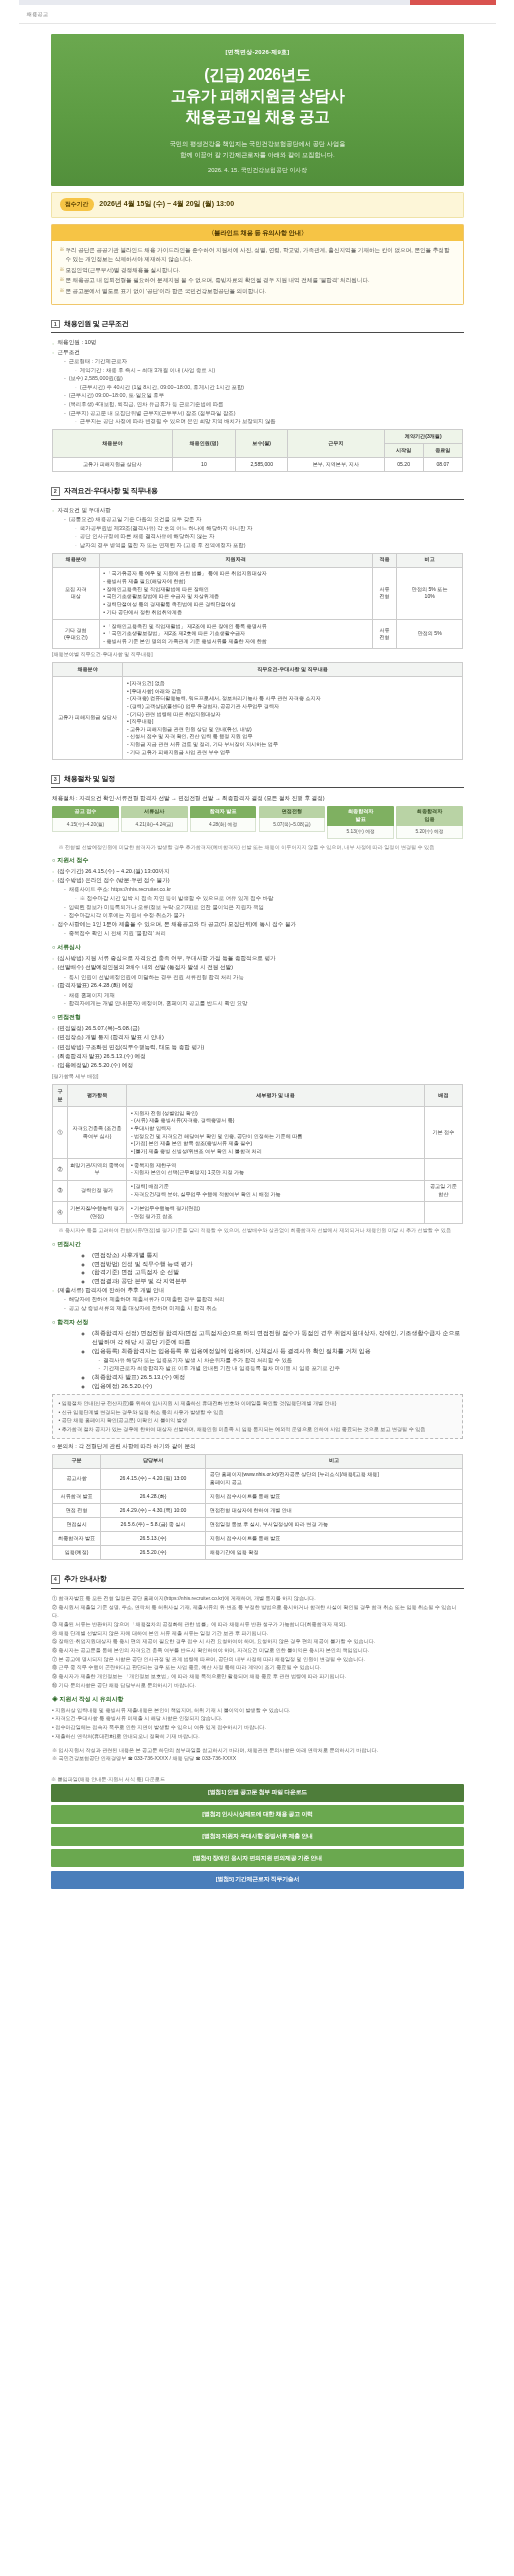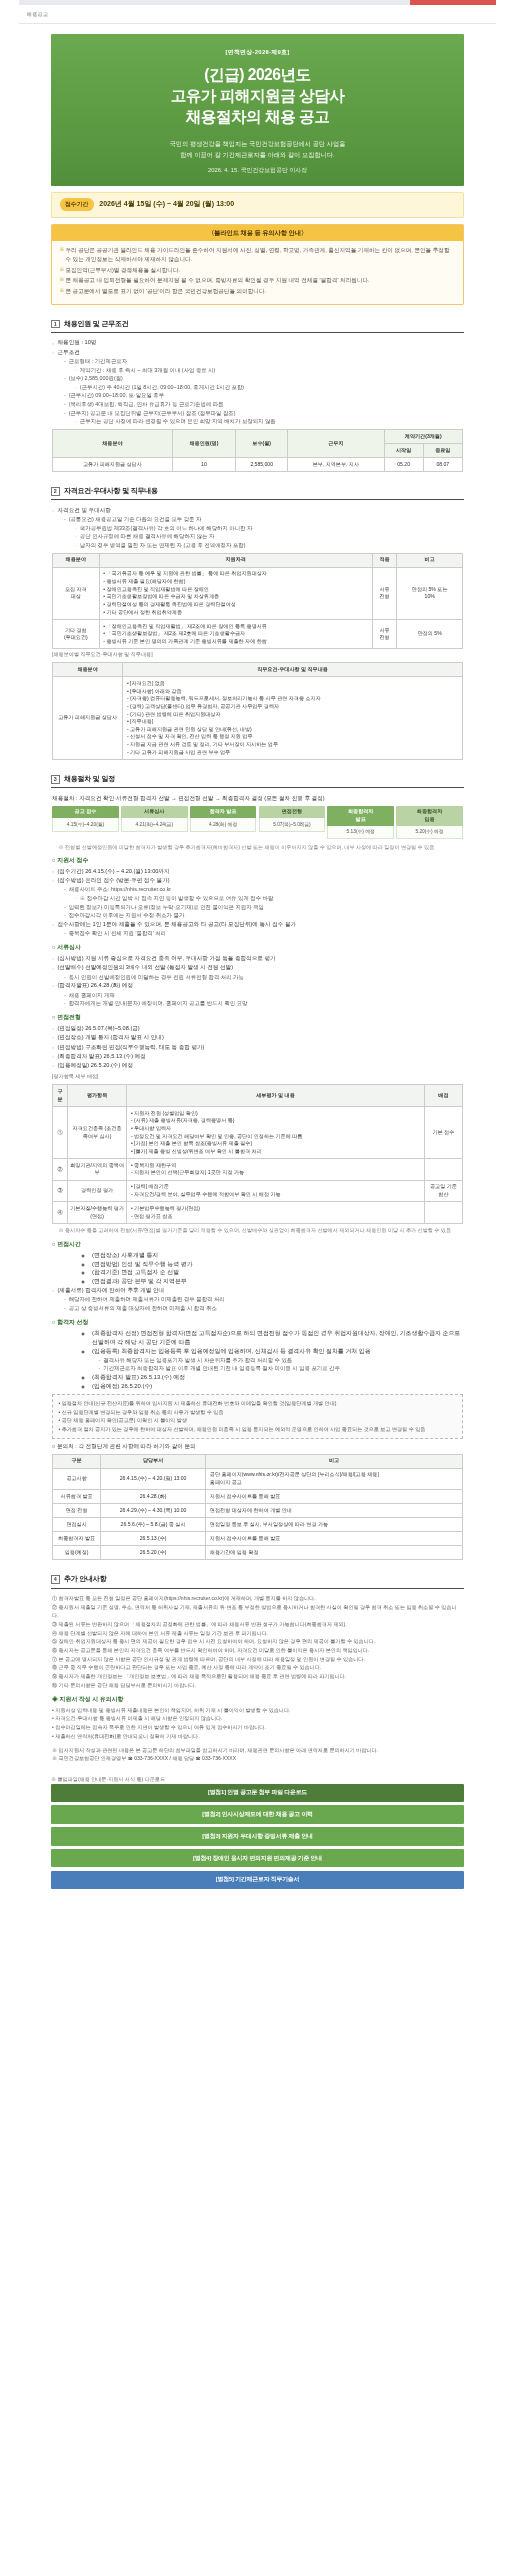--- a/index.html
+++ b/index.html
@@ -121,21 +121,21 @@
   </div>
   <div class="crumb">채용공고</div>
 
   <div class="doc">
 
     <div class="hero">
       <div class="tag">[면책면상-2026-제9호]</div>
       <h1>
         <span class="l1">(긴급) 2026년도</span>
         <span class="l1">고유가 피해지원금 상담사</span>
-        <span class="l1">채용절차의 채용 공고</span>
+        <span class="l1">채용공고일 채용 공고</span>
       </h1>
       <div class="sub">
         <span class="d">국민의 평생건강을 책임지는 국민건강보험공단에서 공단 사업을</span>
         <span class="d">함께 이끌어 갈 기간제근로자를 아래와 같이 모집합니다.</span>
       </div>
       <div class="org">2026. 4. 15. 국민건강보험공단 이사장</div>
     </div>
 
     <div class="period">
       <span class="pill">접수기간</span>

